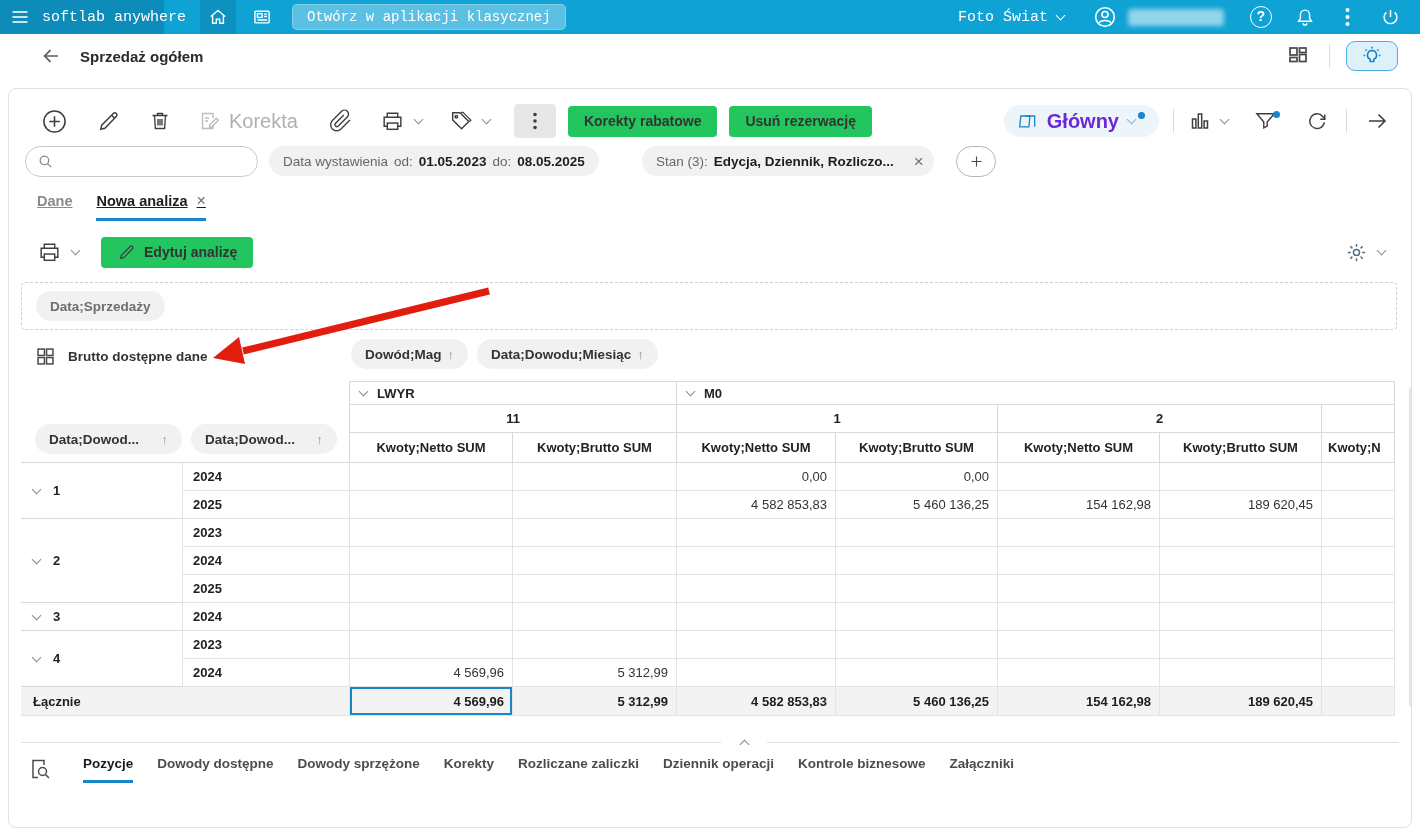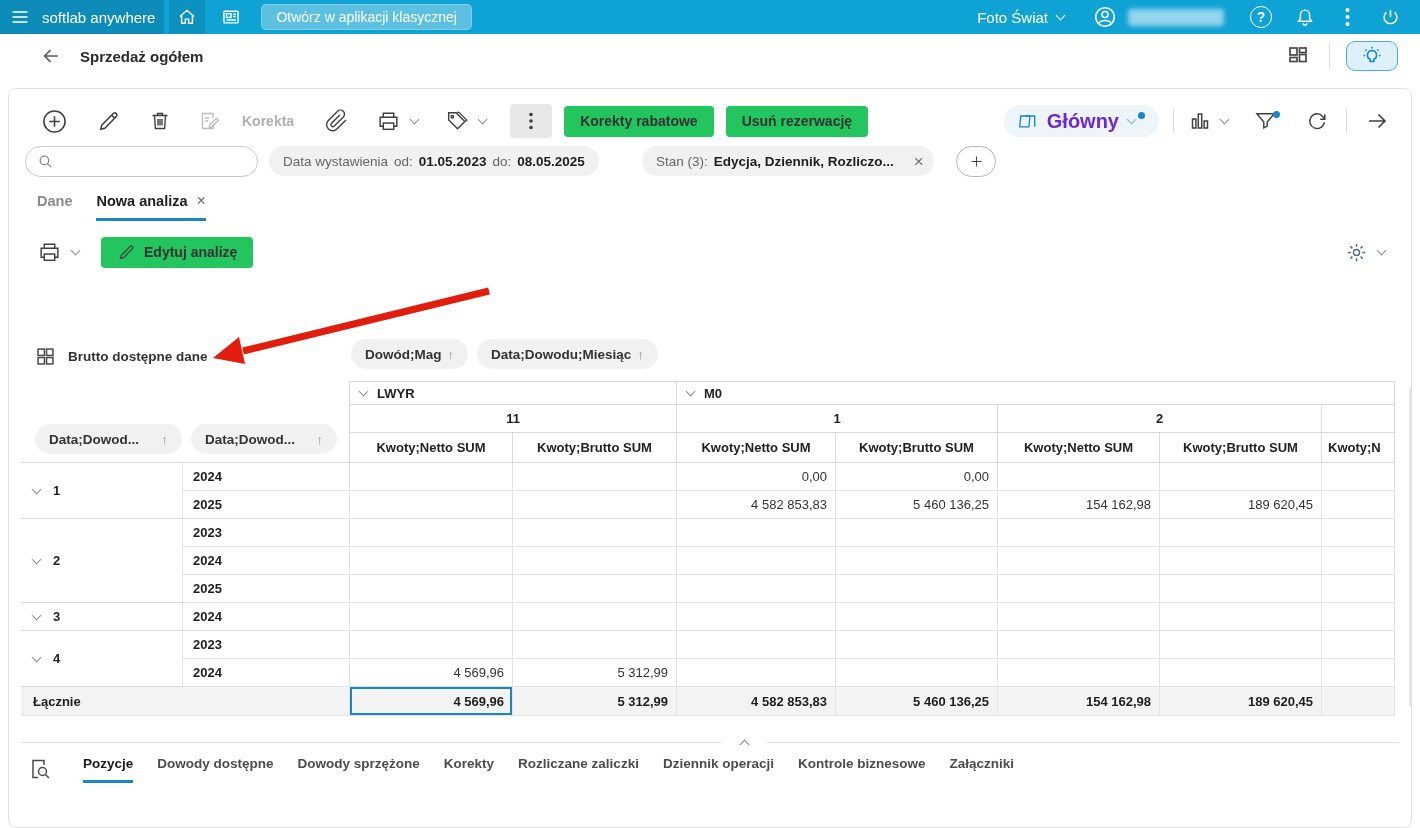--- a/index.html
+++ b/index.html
@@ -1,20 +1,20 @@
 <!DOCTYPE html>
 <html><head>
 <meta charset="utf-8">
 <style>
   * { margin:0; padding:0; box-sizing:border-box; }
   html,body { width:1420px; height:828px; background:#fff; font-family:"Liberation Sans", sans-serif; overflow:hidden; }
   .abs { position:absolute; }
 
   
-  #topbar { position:absolute; left:0; top:0; width:1420px; height:34px; background:#0fa2d4; display:flex; align-items:center; color:#fff; }
+  #topbar { position:absolute; left:0; top:0; width:1420px; height:34px; background:#0fa2d4; display:flex; align-items:center; color:#fff;font-family:Liberation Mono, monospace; }
   #brandseg { position:absolute; left:0; top:0; width:164px; height:34px; background:#0d8cb9; }
   .tb-item { position:relative; display:flex; align-items:center; height:34px; color:#fff; }
   .tb-ico { display:flex; align-items:center; justify-content:center; height:34px; }
   #open-classic { height:26px; padding:0 14px; background:rgba(255,255,255,0.32); border:1px solid rgba(255,255,255,0.25); border-radius:5px; color:#fff; font-size:14px; display:flex; align-items:center; }
   #blur-name { width:96px; height:17px; border-radius:3px; background:rgba(255,255,255,0.55); filter:blur(2.5px); }
   .qmark { width:22px; height:22px; border:1.7px solid #fff; border-radius:50%; display:flex; align-items:center; justify-content:center; font-size:14px; font-weight:700; }
 
   
   #pagehead { position:absolute; left:0; top:34px; width:1420px; height:44px; background:#fff; display:flex; align-items:center; }
   #page-title { font-size:15px; font-weight:700; color:#2b2b2b; }
@@ -28,21 +28,21 @@
   .chip b { color:#1d1d1d; font-weight:700; }
   .cv { display:inline-block; width:7px; height:7px; border-right:1.6px solid currentColor; border-bottom:1.6px solid currentColor; transform:rotate(45deg); margin-top:-3px; }
   .cv-up { transform:rotate(-135deg); margin-top:4px; }
   .vdiv { width:1px; height:24px; background:#dcdcdc; }
   .dot { width:7px; height:7px; border-radius:50%; background:#1787c9; }
   .sorta { color:#8d8d8d; font-size:13px; margin-left:6px; }
 
   
   #toolbar { position:absolute; left:0; top:12px; width:1404px; height:40px; display:flex; align-items:center; }
   #tabsrow { position:absolute; left:28px; top:104px; display:flex; gap:24px; }
-  .ttab { font-size:14.5px; padding-bottom:9px; }
+  .ttab { font-size:14.5px; padding-bottom:9px;text-decoration:underline; }
   #edit-row { position:absolute; left:28px; top:147px; width:1360px; height:32px; display:flex; align-items:center; }
 
   
   #dropzone { position:absolute; left:12px; top:193px; width:1376px; height:48px; border:1px dashed #cfcfcf; border-radius:4px; display:flex; align-items:center; padding-left:14px; }
 
   
   #zobacz { position:absolute; left:26px; top:252px; height:30px; display:flex; align-items:center; gap:12px; font-size:13.5px; font-weight:600; color:#333; }
   #colchips { position:absolute; left:342px; top:250px; display:flex; gap:9px; }
   .fieldchip { height:30px; background:#f1f1f1; border-radius:15px; display:flex; align-items:center; padding:0 14px; font-size:13.5px; font-weight:700; color:#333; }
 
@@ -177,21 +177,21 @@
           <path d="M4.5 19.5l1-4L16.6 4.4a2 2 0 0 1 2.9 2.9L8.5 18.5l-4 1z"></path>
           <path d="M15 6l3 3"></path>
         </svg>
     </div>
     <div class="tb-ico" style="margin-left:22px;width:30px">
       <svg class="ic" width="24" height="24" viewBox="0 0 24 24" stroke="#3f3f3f" stroke-width="1.4" fill="none">
           <path d="M4.5 6.5h15M9.5 6.5V4.5h5v2M6.5 6.5l.9 13h9.2l.9-13"></path>
           <path d="M10 10v6.5M12 10v6.5M14 10v6.5"></path>
         </svg>
     </div>
-    <div class="tb-item" style="margin-left:22px;gap:21px;color:#b0b0b0;font-size:14px;font-weight:700">
+    <div class="tb-item" style="margin-left:22px;gap:8px;color:#b0b0b0;font-size:20px;font-weight:400">
       <svg class="ic" width="24" height="24" viewBox="0 0 24 24" stroke="#bdbdbd" stroke-width="1.4" fill="none">
           <path d="M16 9V4.5H5.5v15H16v-3"></path>
           <path d="M8 9h4M8 12h3"></path>
           <path d="M12.5 16.2 19.4 9.3l2 2-6.9 6.9h-2v-2z"></path>
         </svg>
       <span>Korekta</span>
     </div>
     <div class="tb-ico" style="margin-left:30px;width:26px">
       <svg class="ic" width="24" height="24" viewBox="0 0 24 24" stroke="#3f3f3f" stroke-width="1.4" fill="none">
           <path d="M21 11 11.9 20a6 6 0 0 1-8.5-8.5l9.2-9.2a4 4 0 0 1 5.7 5.7l-9.2 9.2a2 2 0 0 1-2.8-2.8l8.5-8.5"></path>
@@ -313,20 +313,23 @@
     <div style="flex:1"></div>
     <div class="tb-item" style="gap:10px;margin-right:12px">
       <svg class="ic" width="23" height="23" viewBox="0 0 24 24" stroke="#4a6b85" stroke-width="1.5" fill="none">
           <circle cx="12" cy="12" r="3.2"></circle>
           <path d="M12 3v3M12 18v3M3 12h3M18 12h3M5.6 5.6l2.1 2.1M16.3 16.3l2.1 2.1M18.4 5.6l-2.1 2.1M7.7 16.3l-2.1 2.1"></path>
         </svg>
       <span class="cv" style="color:#8d8d8d"></span>
     </div>
   </div>
 
+  <div id="dropzone">
+    <div class="fieldchip" style="color:#6e6e6e">Data;Sprzedaży</div>
+  </div>
 
   <div id="zobacz">
     <svg class="ic" width="21" height="21" viewBox="0 0 24 24" stroke="#4a4a4a" stroke-width="1.7" fill="none">
         <rect x="3.5" y="3.5" width="7.3" height="7.3"></rect>
         <rect x="13.2" y="3.5" width="7.3" height="7.3"></rect>
         <rect x="3.5" y="13.2" width="7.3" height="7.3"></rect>
         <rect x="13.2" y="13.2" width="7.3" height="7.3"></rect>
       </svg>
     <span>Brutto dostępne dane</span>
   </div>

